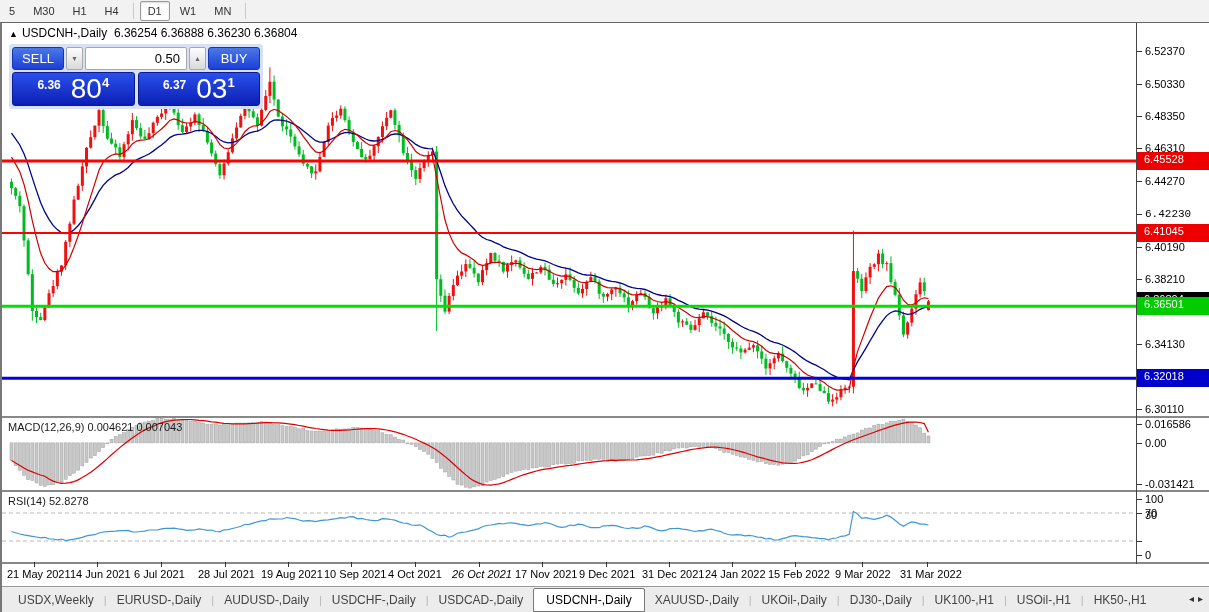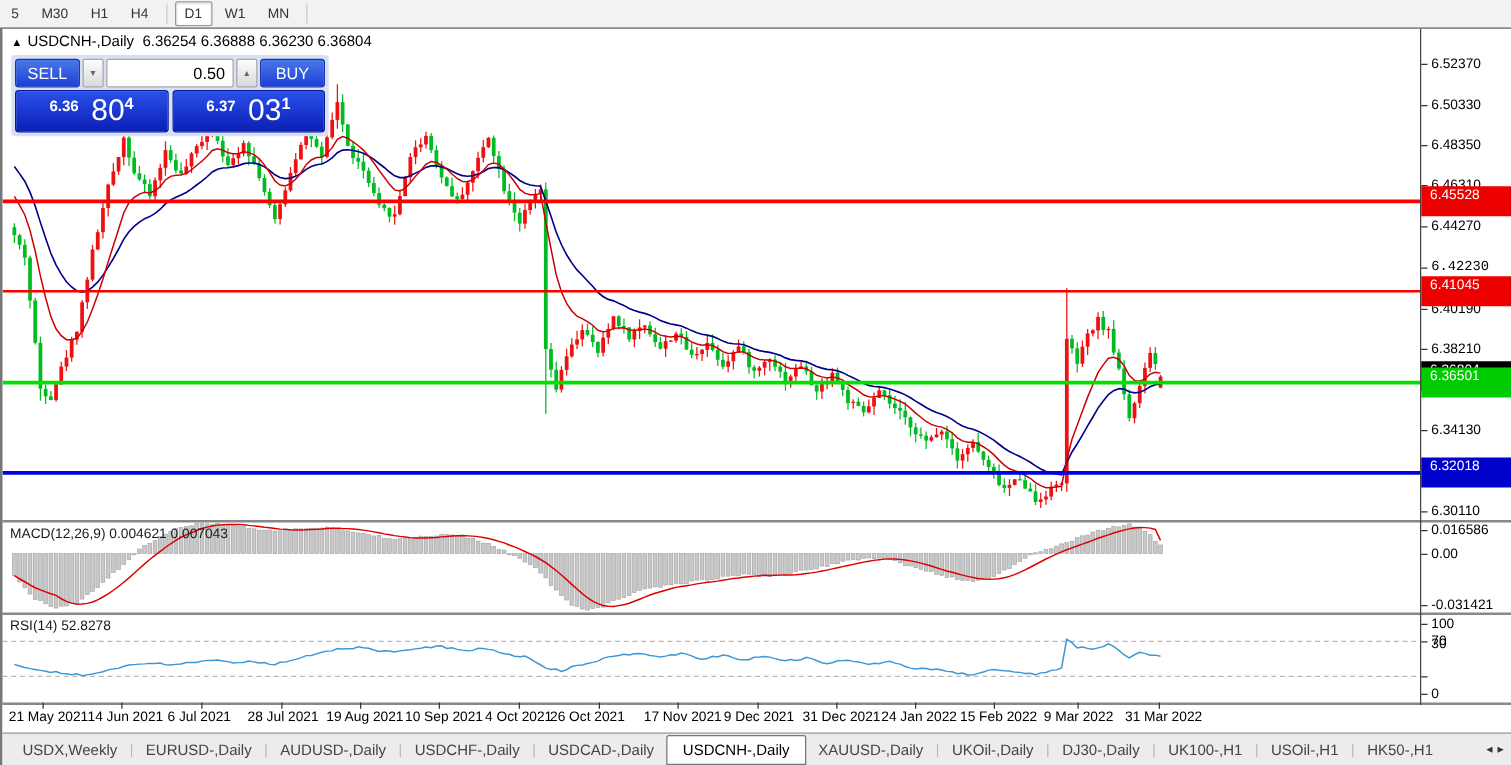--- a/index.html
+++ b/index.html
@@ -12,33 +12,33 @@
   
   #chartwin{position:absolute;left:0;top:22px;width:1209px;height:590px;background:#fff;border-top:1px solid #666;border-left:2px solid #777;box-sizing:border-box;}
   #mainsvg{position:absolute;left:0;top:0;}
   #macdsvg{position:absolute;left:0;top:395px;}
   #rsisvg{position:absolute;left:0;top:469px;}
   .hsep{position:absolute;left:0;width:1209px;height:2px;background:#888;}
   #axisline{position:absolute;left:1134px;top:0;width:1px;height:541px;background:#444;}
   #axiscol{position:absolute;left:1135px;top:0;width:74px;height:541px;}
   .ytick{position:absolute;left:8px;font-size:11px;color:#000;transform:translateY(-50%);white-space:nowrap;}
   .ydash{position:absolute;left:0;width:5px;height:1px;background:#333;}
-  .plabel{position:absolute;left:0;width:72px;height:24px;font-size:11px;color:#fff;line-height:14px;padding-left:7px;box-sizing:border-box;transform:translateY(-50%);white-space:nowrap;}
+  .plabel{position:absolute;left:0;width:72px;height:18px;font-size:11px;color:#fff;line-height:14px;padding-left:7px;box-sizing:border-box;transform:translateY(-50%);white-space:nowrap;}
   
   #charttitle{position:absolute;left:7px;top:3px;font-size:12px;color:#000;white-space:nowrap;}
   #charttitle .tri{font-size:9px;margin-right:4px;}
   #tradepanel{position:absolute;left:7px;top:21px;width:254px;background:rgba(214,224,242,.96);border-radius:3px;padding:3px;box-sizing:border-box;}
   #tprow1{display:flex;height:23px;gap:2px;}
   .tpbtn{flex:0 0 50px;background:linear-gradient(180deg,#4a78e8,#1c3fd6);color:#fff;font-size:13px;display:flex;align-items:center;justify-content:center;border-radius:3px;border:1px solid #1634b4;}
   .spin{flex:0 0 15px;background:linear-gradient(180deg,#fdfdfd,#d9d9d9);border:1px solid #a8a8a8;border-radius:2px;display:flex;align-items:center;justify-content:center;font-size:8px;color:#666;}
   #volinput{flex:1;background:#fff;border:1px solid #a8a8a8;font-size:13px;color:#000;text-align:right;padding-right:6px;font-family:"Liberation Sans",sans-serif;border-radius:2px;min-width:0;}
   #tprow2{display:flex;gap:3px;margin-top:2px;height:34px;}
   .pricebox{flex:1;background:linear-gradient(180deg,#2a50ea,#0b1fb6);border:1px solid #0a1a96;border-radius:3px;color:#fff;display:flex;align-items:flex-end;justify-content:center;padding-bottom:1px;}
   .pb-small{font-size:12px;font-weight:bold;margin-right:2px;margin-bottom:12px;}
-  .pb-big{font-size:24px;line-height:30px;margin-left:8px;}
+  .pb-big{font-size:28px;line-height:30px;margin-left:8px;}
   .pb-sup{font-size:13px;font-weight:bold;margin-bottom:14px;}
   .indlabel{position:absolute;left:6px;font-size:11px;color:#1a1a1a;white-space:nowrap;}
   
   #dateaxis{position:absolute;left:0;top:541px;width:1209px;height:22px;background:#fff;}
   .dlabel{position:absolute;top:4px;font-size:11px;color:#000;white-space:nowrap;}
   .dtick{position:absolute;top:-2px;width:1px;height:5px;background:#333;}
   
   #tabbar{position:absolute;left:0;top:563px;width:1209px;height:27px;background:#ececec;border-top:1px solid #999;display:flex;align-items:center;padding-left:6px;box-sizing:border-box;}
   .tab{font-size:12px;color:#444;padding:3px 10px;white-space:nowrap;}
   .tab.active{background:#fff;border:1px solid #777;color:#000;border-radius:2px 2px 0 0;padding:4px 12px;}
@@ -832,21 +832,21 @@
         <div class="dlabel" style="left: 132px;">6 Jul 2021</div>
         <div class="dtick" style="left: 223px;"></div>
         <div class="dlabel" style="left: 196px;">28 Jul 2021</div>
         <div class="dtick" style="left: 286px;"></div>
         <div class="dlabel" style="left: 259px;">19 Aug 2021</div>
         <div class="dtick" style="left: 349px;"></div>
         <div class="dlabel" style="left: 322px;">10 Sep 2021</div>
         <div class="dtick" style="left: 413px;"></div>
         <div class="dlabel" style="left: 386px;">4 Oct 2021</div>
         <div class="dtick" style="left: 477px;"></div>
-        <div class="dlabel" style="left: 438px;">26 Oct 2021</div>
+        <div class="dlabel" style="left: 450px; font-style: italic;">26 Oct 2021</div>
         <div class="dtick" style="left: 540px;"></div>
         <div class="dlabel" style="left: 513px;">17 Nov 2021</div>
         <div class="dtick" style="left: 604px;"></div>
         <div class="dlabel" style="left: 577px;">9 Dec 2021</div>
         <div class="dtick" style="left: 667px;"></div>
         <div class="dlabel" style="left: 640px; text-align: center;">31 Dec 2021</div>
         <div class="dtick" style="left: 730px;"></div>
         <div class="dlabel" style="left: 703px;">24 Jan 2022</div>
         <div class="dtick" style="left: 793px;"></div>
         <div class="dlabel" style="left: 766px;">15 Feb 2022</div>

